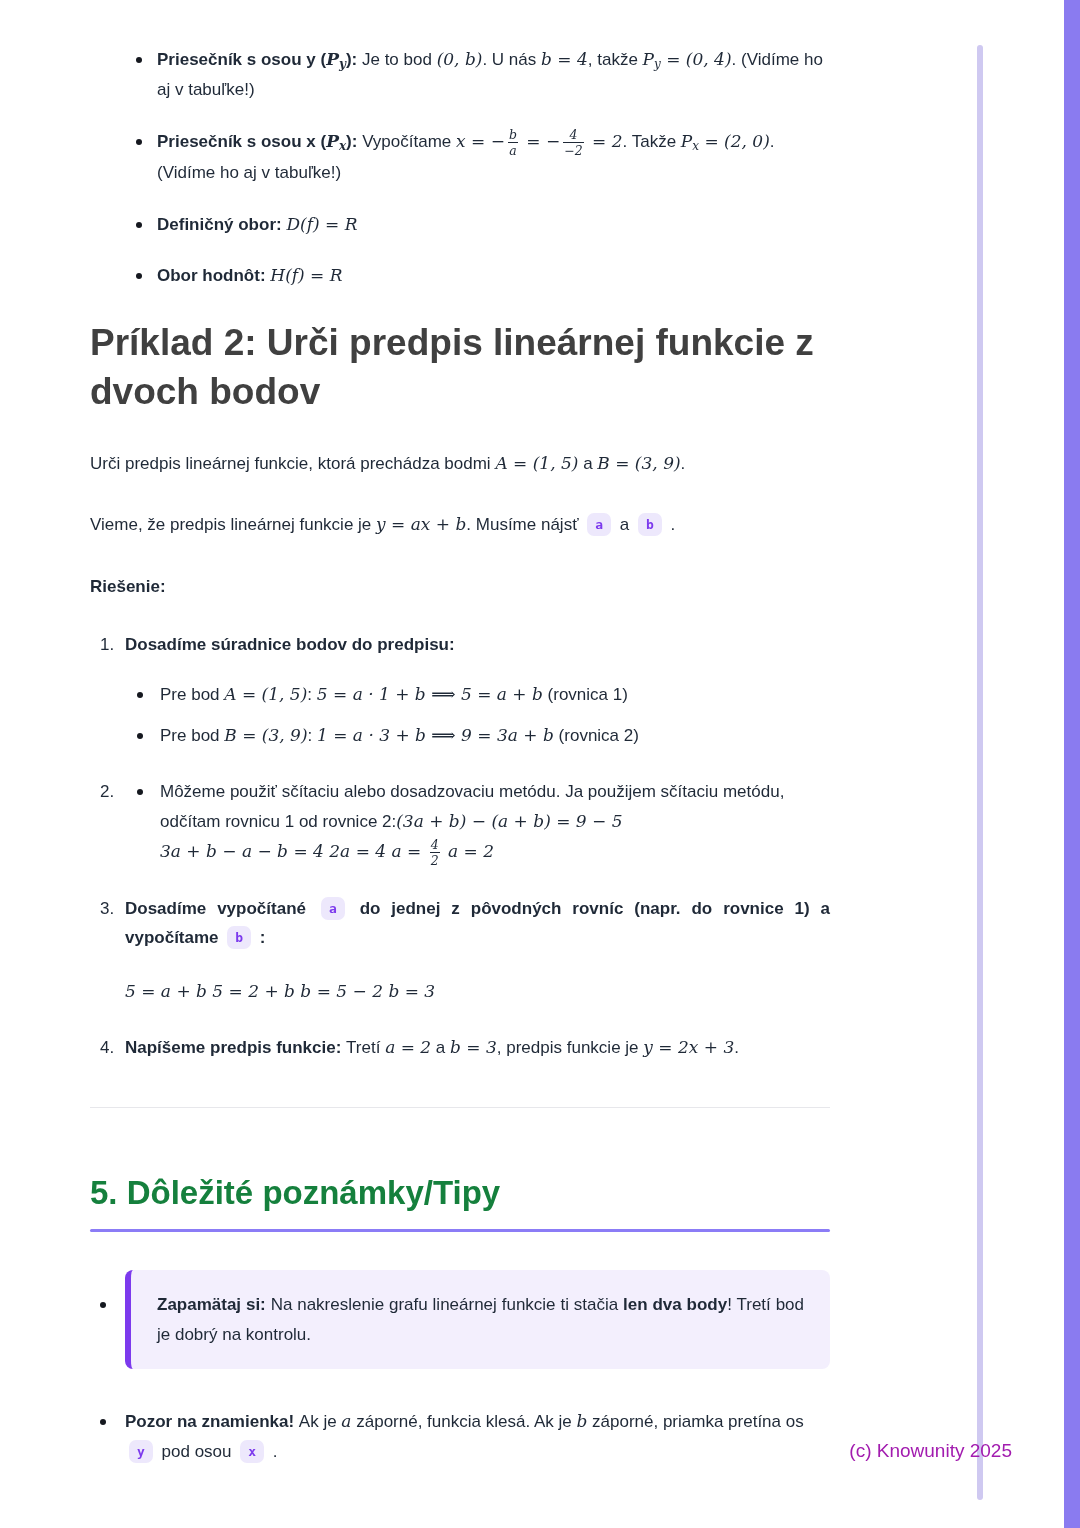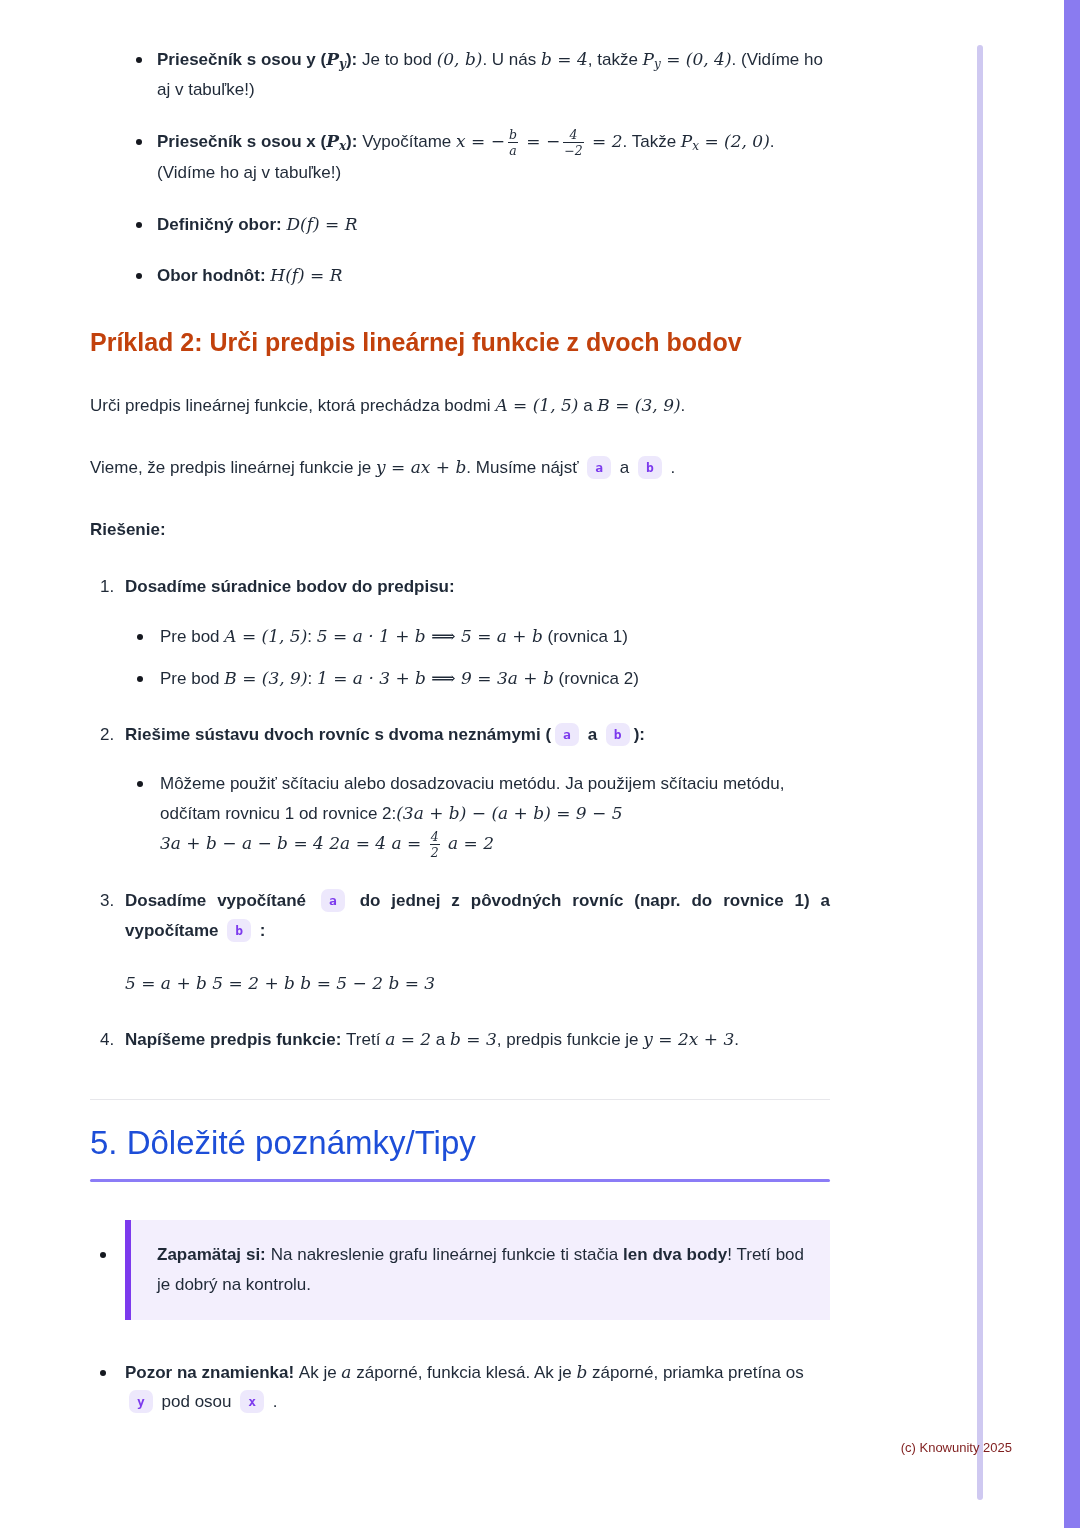--- a/index.html
+++ b/index.html
@@ -4,55 +4,55 @@
 <style>
   *{box-sizing:border-box;margin:0;padding:0}
   html,body{width:1080px;height:1528px}
   body{background:#ffffff;font-family:"Liberation Sans",sans-serif;color:#1f2937;position:relative;overflow:hidden}
   .content{position:absolute;left:90px;top:0;width:740px;padding-top:45px;font-size:17px;line-height:1.75}
 
   ul.toplist{list-style:none}
   ul.toplist>li{position:relative;padding-left:67px;margin-bottom:22px}
   ul.toplist>li::before{content:"";position:absolute;left:46px;top:12px;width:6px;height:6px;border-radius:50%;background:#15181f}
 
-  h2.section-h2{color:#c2410c;font-size:25px;line-height:1.32;font-weight:700;margin-top:35px}
-  h1.section-h1{color:#1d4ed8;font-size:33px;line-height:1.25;font-weight:400;margin-top:22px}
+  h2.section-h2{color:#404040;font-size:37px;line-height:1.32;font-weight:700;margin-top:28px}
+  h1.section-h1{color:#15803d;font-size:33px;line-height:1.25;font-weight:700;margin-top:64px}
   .h1-rule{height:3px;background:#8B7CF6;border-radius:2px;margin-top:16px}
 
   .para{margin-top:32px}
   .justify{text-align:justify}
 
   ol.olist{list-style:none;margin-top:28px}
   ol.olist>li{position:relative;padding-left:35px;margin-bottom:26px}
   .onum{position:absolute;left:10px;top:0}
 
   ul.sublist{list-style:none;margin-top:20px}
   ul.sublist>li{position:relative;padding-left:35px;margin-bottom:12px}
   ul.sublist>li::before{content:"";position:absolute;left:12px;top:12px;width:6px;height:6px;border-radius:50%;background:#15181f}
   .eqline{margin-top:24px}
 
   .divider{border:none;border-top:1px solid #E7E7EB;margin-top:44px}
 
   ul.notes{list-style:none;margin-top:38px}
   ul.notes>li{position:relative;padding-left:35px;margin-bottom:38px}
   ul.notes>li::before{content:"";position:absolute;left:10px;top:12px;width:6px;height:6px;border-radius:50%;background:#15181f}
   ul.notes>li.note-quote::before{top:32px}
-  .quote{background:#F3EFFD;border-left:6px solid #7C3AED;border-radius:0;padding:20px 26px;text-align:justify}
+  .quote{background:#F3EFFD;border-left:6px solid #7C3AED;border-radius:8px;padding:20px 26px;text-align:justify}
 
   
   .r-b{font-weight:700}
   .r-m,.r-msub,.r-bm,.r-bmsub{font-family:"DejaVu Serif",serif;font-style:italic}
   .r-bm,.r-bmsub{font-weight:700}
   .r-msub,.r-bmsub{font-size:12px;vertical-align:-3px}
   .r-c{display:inline-block;background:#EDE8FC;color:#7C3AED;font-family:"DejaVu Sans Mono",monospace;font-weight:700;font-size:13px;line-height:1;padding:5px 8px;border-radius:7px;margin:0 4px;vertical-align:1px}
   .r-frac{display:inline-flex;flex-direction:column;align-items:center;font-family:"DejaVu Serif",serif;font-style:italic;font-size:12.5px;line-height:1.2;vertical-align:middle;margin:0 3px}
   .r-frac .den{border-top:1px solid #1f2937;padding:0 1px}
   .r-frac .num{padding:0 1px}
 
-  .footer{position:absolute;right:68px;top:1440px;font-size:13px;color:#7f1d1d;z-index:3}
+  .footer{position:absolute;right:68px;top:1440px;font-size:19px;color:#a21caf;z-index:3}
   .scroll-track{position:absolute;right:97px;top:45px;width:6px;height:1455px;background:#CFC9F1;border-radius:3px;z-index:2}
   .right-strip{position:absolute;right:0;top:0;width:16px;height:1528px;background:#8A7BF0;z-index:2}
 </style>
 </head>
 <body>
 
 <div class="content">
 
   <ul class="toplist">
     <li>
@@ -90,21 +90,20 @@
           <div><span class="r-n">Pre bod </span><span class="r-m">A = (1, 5)</span><span class="r-n">: </span><span class="r-m">5 = a · 1 + b  ⟹  5 = a + b</span><span class="r-n"> (rovnica 1)</span></div>
         </li>
         <li>
           <div><span class="r-n">Pre bod </span><span class="r-m">B = (3, 9)</span><span class="r-n">: </span><span class="r-m">1 = a · 3 + b  ⟹  9 = 3a + b</span><span class="r-n"> (rovnica 2)</span></div>
         </li>
       </ul>
     </li>
 
     <li>
       <span class="onum">2.</span>
-      <div class="oline"><span class="r-b">Riešime sústavu dvoch rovníc s dvoma neznámymi (</span><span class="r-c">a</span><span class="r-b"> a </span><span class="r-c">b</span><span class="r-b">):</span></div>
       <ul class="sublist">
         <li>
           <div><span class="r-n">Môžeme použiť sčítaciu alebo dosadzovaciu metódu. Ja použijem sčítaciu metódu, odčítam rovnicu 1 od rovnice 2:</span><span class="r-m">(3a + b) − (a + b) = 9 − 5</span></div>
           <div><span class="r-m">3a + b − a − b = 4 2a = 4 a = </span><span class="r-frac">
                 <span class="num">4</span>
                 <span class="den">2</span>
               </span><span class="r-m"> a = 2</span></div>
         </li>
       </ul>
     </li>

